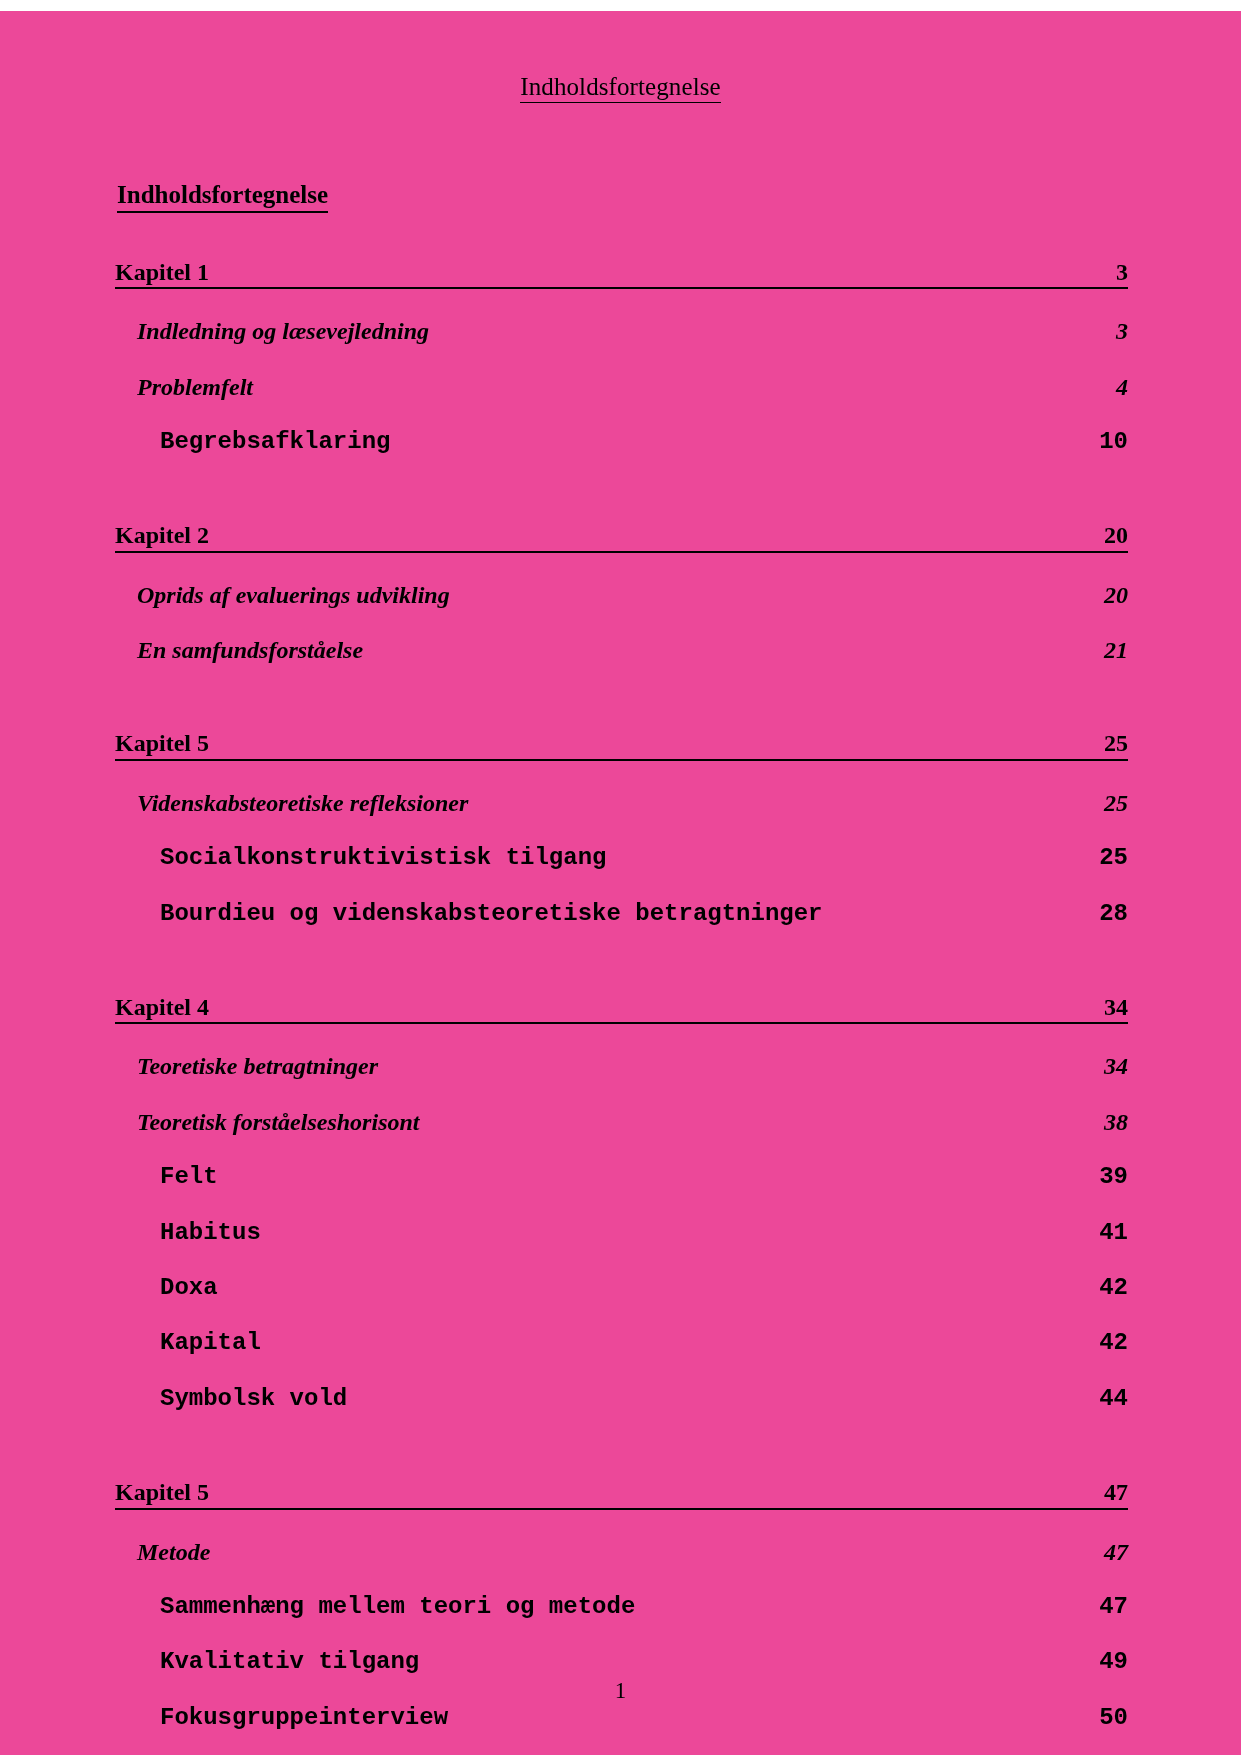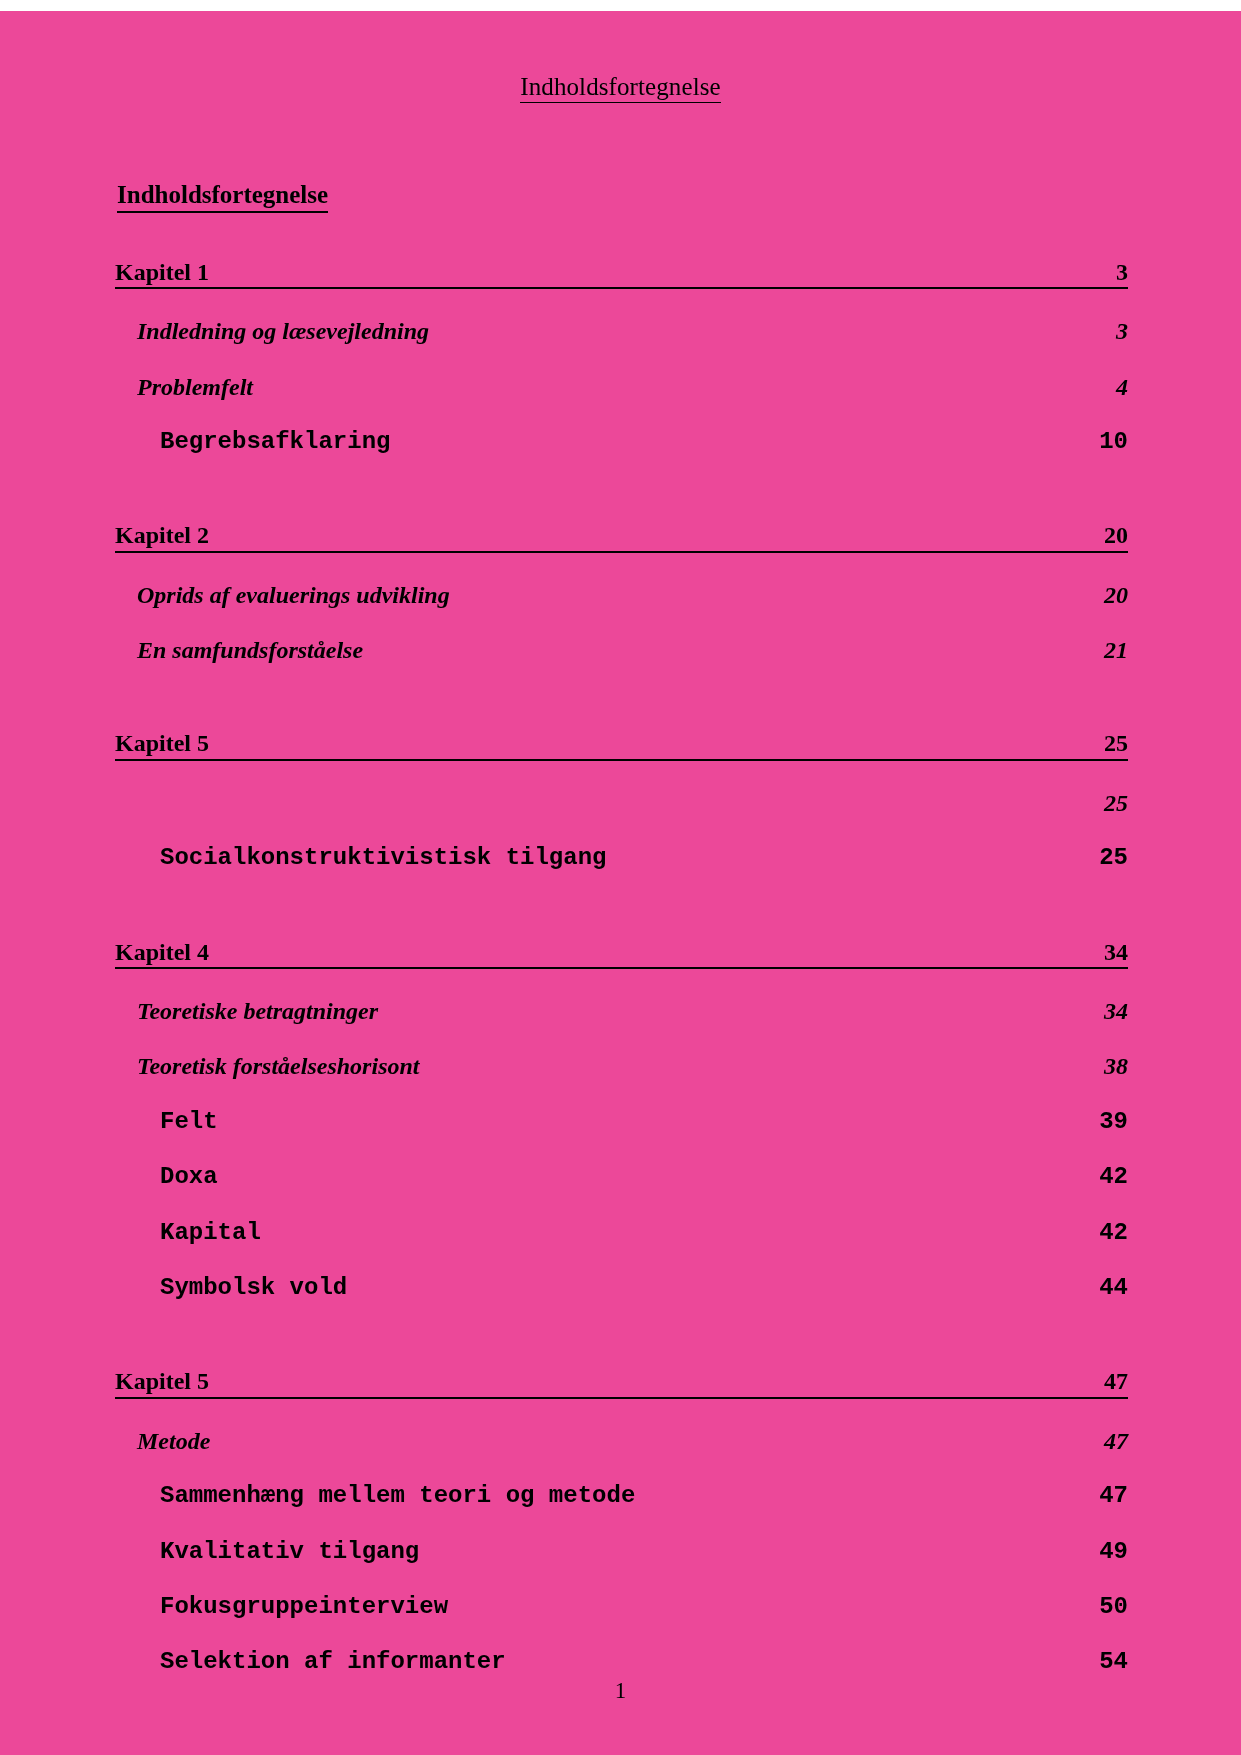--- a/index.html
+++ b/index.html
@@ -176,28 +176,34 @@
             <span class="page-no">21</span>
           </div>
         </div>
         <div class="chapter-block">
           <div class="toc-row chapter-row">
             <span class="label">Kapitel 5</span>
             <span class="leader"></span>
             <span class="page-no">25</span>
           </div>
           <div class="toc-row lvl1">
+            <span class="label">Videnskabsteoretiske refleksioner</span>
             <span class="leader"></span>
             <span class="page-no">25</span>
           </div>
           <div class="toc-row lvl2">
             <span class="label">Socialkonstruktivistisk tilgang</span>
             <span class="leader"></span>
             <span class="page-no">25</span>
           </div>
+          <div class="toc-row lvl2">
+            <span class="label">Bourdieu og videnskabsteoretiske betragtninger</span>
+            <span class="leader"></span>
+            <span class="page-no">28</span>
+          </div>
         </div>
         <div class="chapter-block">
           <div class="toc-row chapter-row">
             <span class="label">Kapitel 4</span>
             <span class="leader"></span>
             <span class="page-no">34</span>
           </div>
           <div class="toc-row lvl1">
             <span class="label">Teoretiske betragtninger</span>
             <span class="leader"></span>
@@ -205,20 +211,25 @@
           </div>
           <div class="toc-row lvl1">
             <span class="label">Teoretisk forståelseshorisont</span>
             <span class="leader"></span>
             <span class="page-no">38</span>
           </div>
           <div class="toc-row lvl2">
             <span class="label">Felt</span>
             <span class="leader"></span>
             <span class="page-no">39</span>
+          </div>
+          <div class="toc-row lvl2">
+            <span class="label">Habitus</span>
+            <span class="leader"></span>
+            <span class="page-no">41</span>
           </div>
           <div class="toc-row lvl2">
             <span class="label">Doxa</span>
             <span class="leader"></span>
             <span class="page-no">42</span>
           </div>
           <div class="toc-row lvl2">
             <span class="label">Kapital</span>
             <span class="leader"></span>
             <span class="page-no">42</span>

